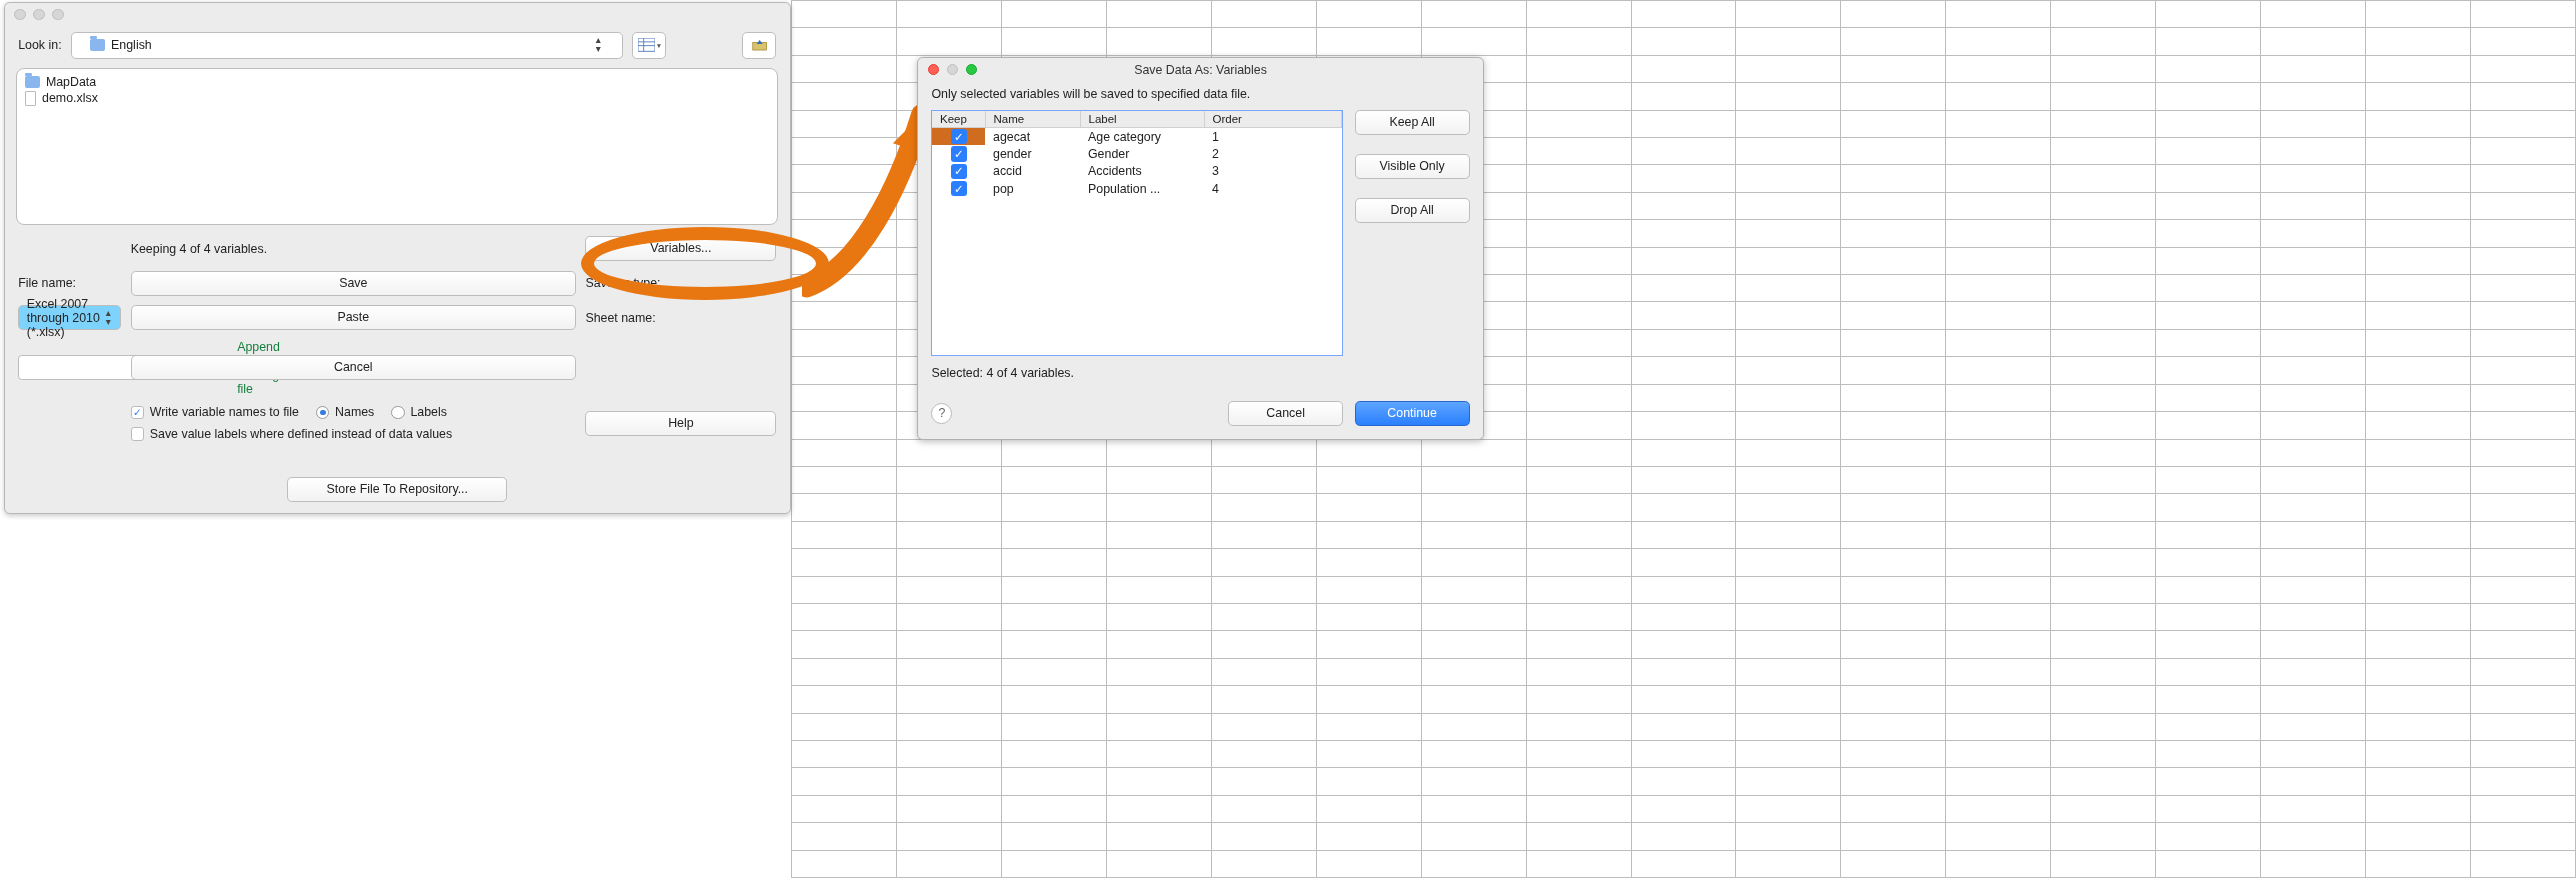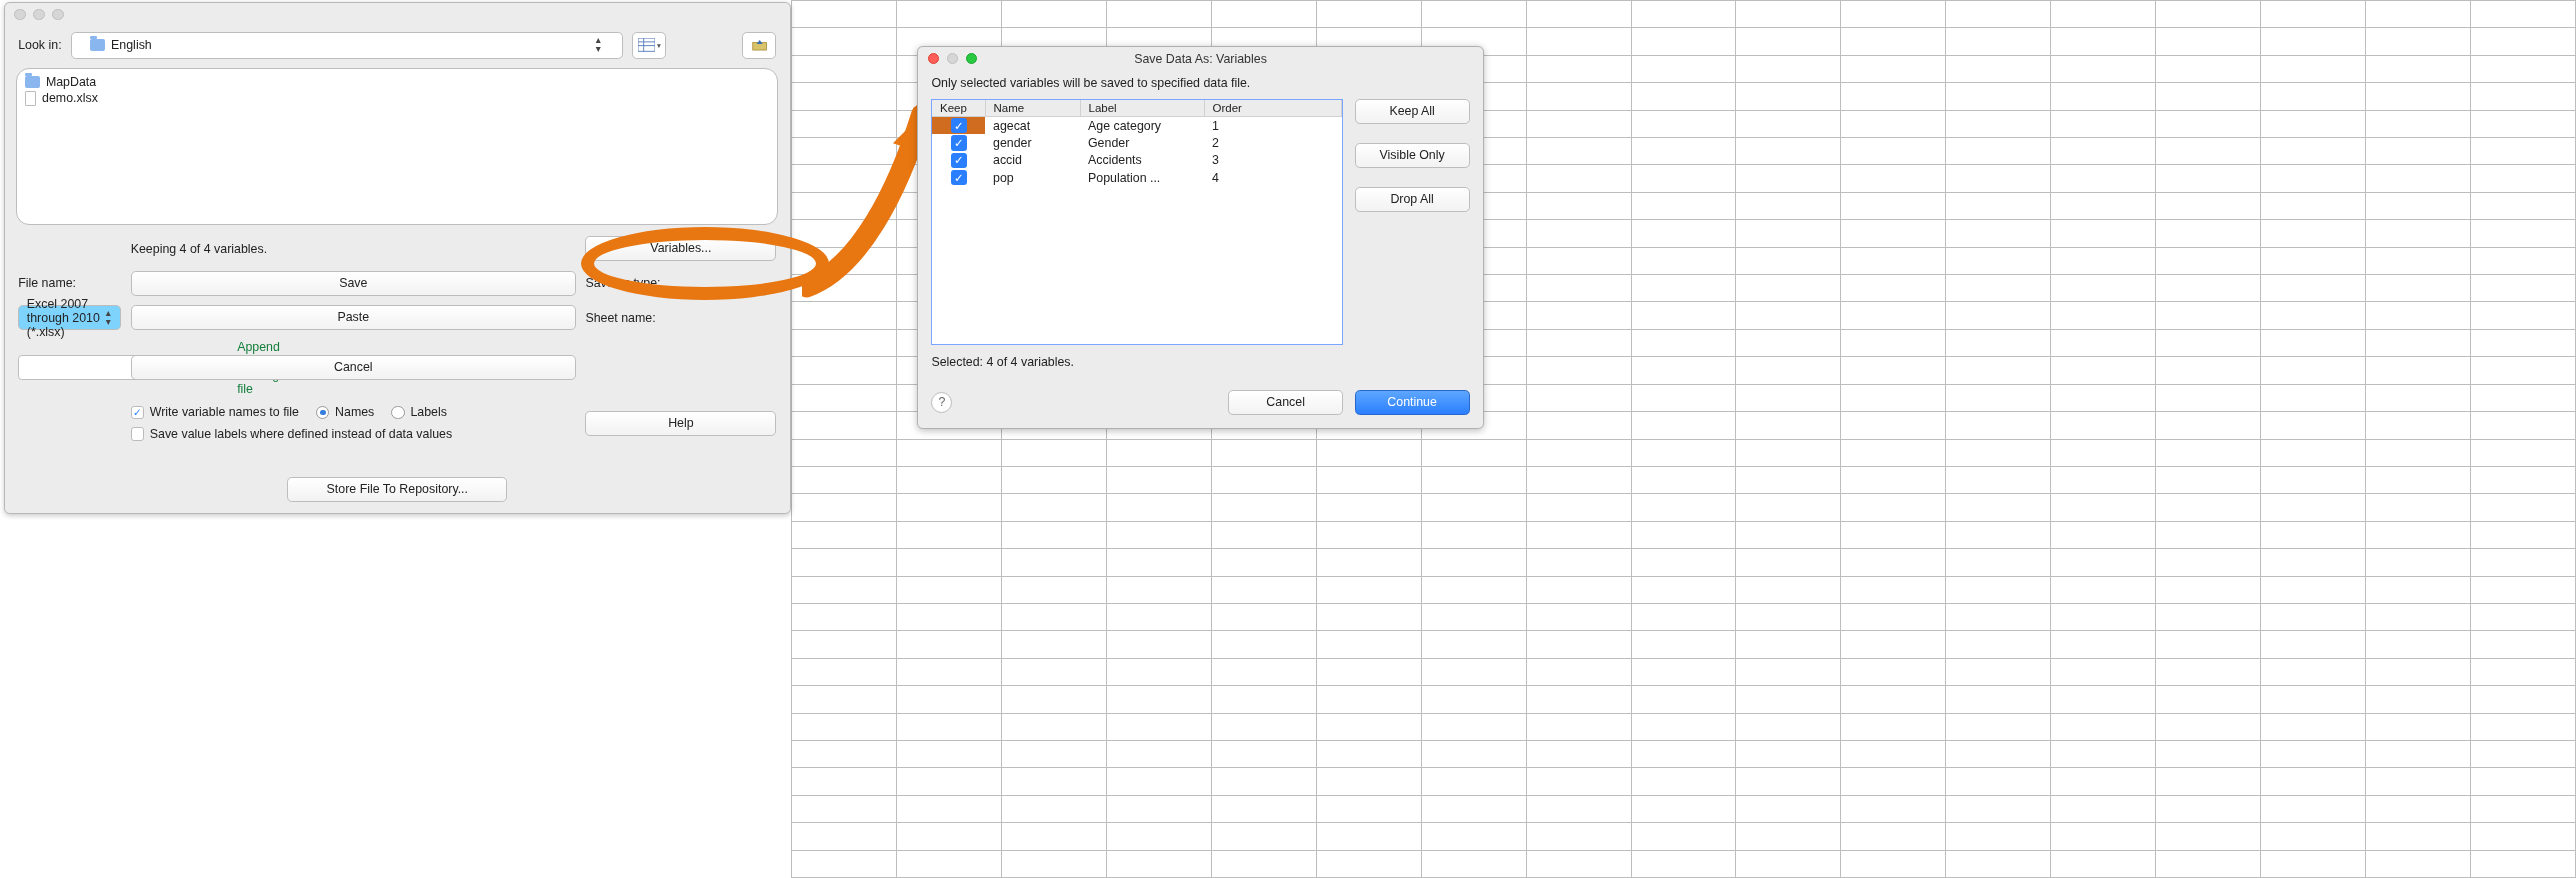--- a/index.html
+++ b/index.html
@@ -85,21 +85,21 @@
     width:34px; height:27px;
     background:#fff; border:1px solid #bdbdbd; border-radius:4.8px;
     display:flex; align-items:center; justify-content:center;
     font-size:10.5px; color:#555;
   }
   .up-btn svg { width:15.3px; height:13.4px; }
 
   .file-list {
     margin: 3.8px 11.5px 7.6px 11.5px;
     height: 157px;
-    background:#fff; border:1px solid #bdbdbd; border-radius:13px;
+    background:#fff; border:1px solid #bdbdbd; border-radius:8px;
     padding: 5.7px 7.6px;
     font-size:12.4px;
   }
   .file-list .item { display:flex; align-items:center; gap:5.7px; margin-bottom:1.9px; }
   .doc-icon { width:11.5px; height:15.3px; background:#fff; border:1px solid #bbb; border-radius:1px; }
 
   .main-grid {
     display:grid;
     grid-template-columns: 103px 1fr 191px;
     gap: 9.5px 9.5px;
@@ -141,21 +141,21 @@
     position:absolute;
     border: 13.4px solid #e87611;
     border-radius: 50%;
   }
   .arrow-svg { position:absolute; }
 
   
   .vars-dialog {
     position: absolute;
     left: 917px;
-    top: 46px;
+    top: 57px;
     width: 567px;
     background: #ececec;
     border:1px solid #b0b0b0;
     border-radius:5.7px;
     box-shadow:0 1.9px 7.6px rgba(0,0,0,.25);
     padding-bottom: 13.4px;
   }
   .vars-dialog .titlebar .title { color:#333; }
   .vars-body {
     padding: 5.7px 13.4px 0 13.4px;

